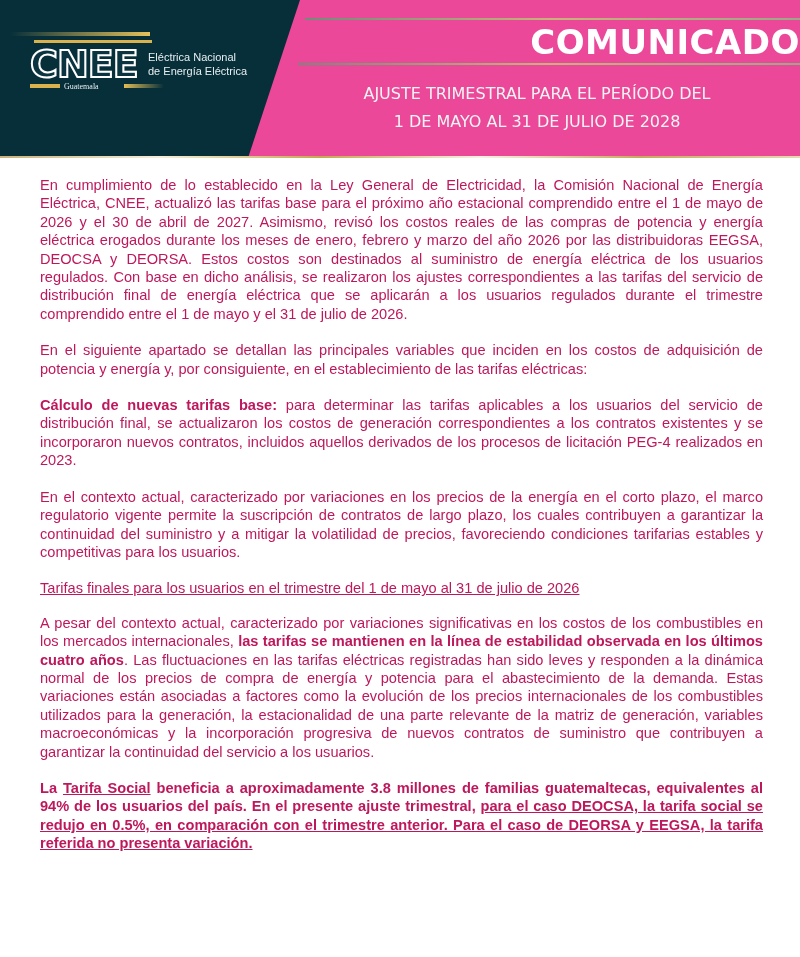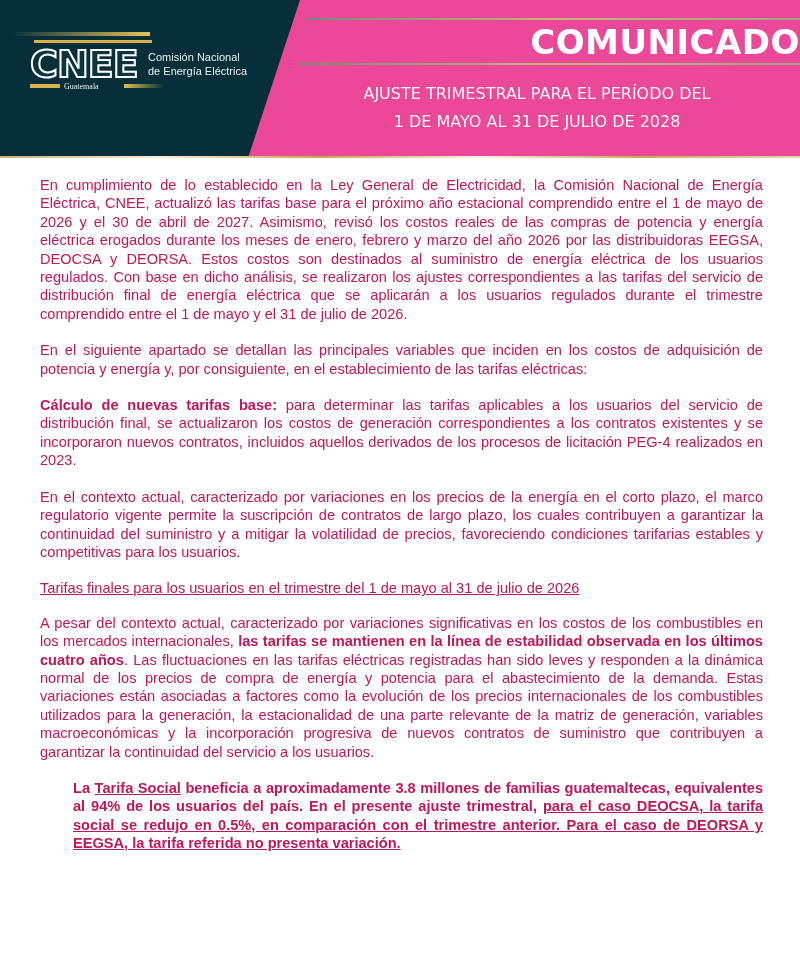--- a/index.html
+++ b/index.html
@@ -20,33 +20,33 @@
   .logo .bolt-br { position:absolute; left:118px; top:56px; width:40px; height:4px; background:linear-gradient(90deg,#e2bd55,rgba(230,200,90,0)); }
   .rule1 { position:absolute; left:305px; top:18px; width:495px; height:2px; background:linear-gradient(90deg,#6f8c7a,#c9b27a 50%,#9aa888); }
   .rule2 { position:absolute; left:298px; top:63px; width:502px; height:2px; background:linear-gradient(90deg,#6f8c7a,#c9b27a 50%,#9aa888); }
   .title { position:absolute; left:300px; top:20px; width:500px; text-align:right; color:#ffffff; font-family:"DejaVu Sans", sans-serif; font-weight:bold; font-size:34px; line-height:44px; letter-spacing:0.5px; }
   .subtitle { position:absolute; left:274px; top:80px; width:526px; text-align:center; color:#f2f5f3; font-family:"DejaVu Sans", sans-serif; font-size:16px; line-height:28px; }
   .content { position:absolute; left:40px; top:176px; width:723px; color:#be185d; font-family:"Liberation Sans", sans-serif; font-size:14.6px; line-height:18.4px; }
   .content p { margin:0 0 18px 0; text-align:justify; }
   .content .b { font-weight:bold; }
   .content .u { text-decoration:underline; }
   .content h2 { margin:0 0 16px 0; font-size:14.6px; font-weight:normal; text-decoration:underline; }
-  .content p.last { font-weight:bold;margin-left:33px; }
+  .content p.last { font-weight:bold; }
 </style>
 </head>
 <body>
 
 <div class="header">
   <div class="left-panel"></div>
   <div class="logo">
     <div class="bolt-top"></div>
     <div class="bolt-top2"></div>
     <div class="letters">CNEE</div>
     <div class="org">
-      <div>Comisión Nacional</div>
+      <div>Eléctrica Nacional</div>
       <div>de Energía Eléctrica</div>
     </div>
     <div class="bolt-bl"></div>
     <div class="country">Guatemala</div>
     <div class="bolt-br"></div>
   </div>
   <div class="rule1"></div>
   <div class="title">COMUNICADO</div>
   <div class="rule2"></div>
   <div class="subtitle">

